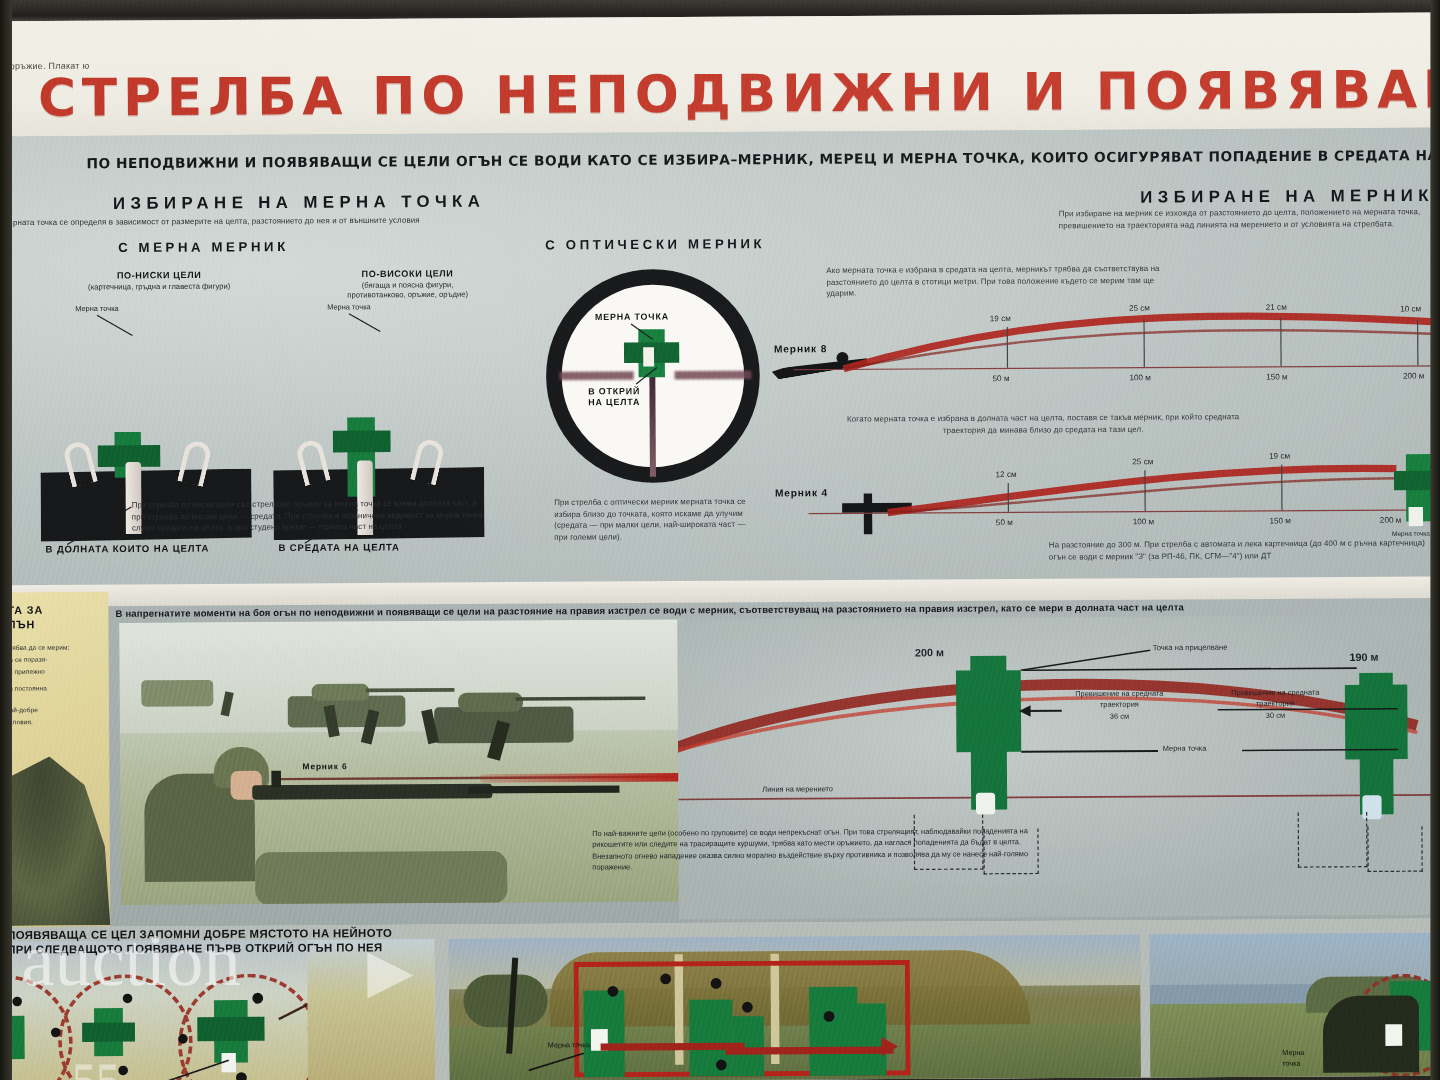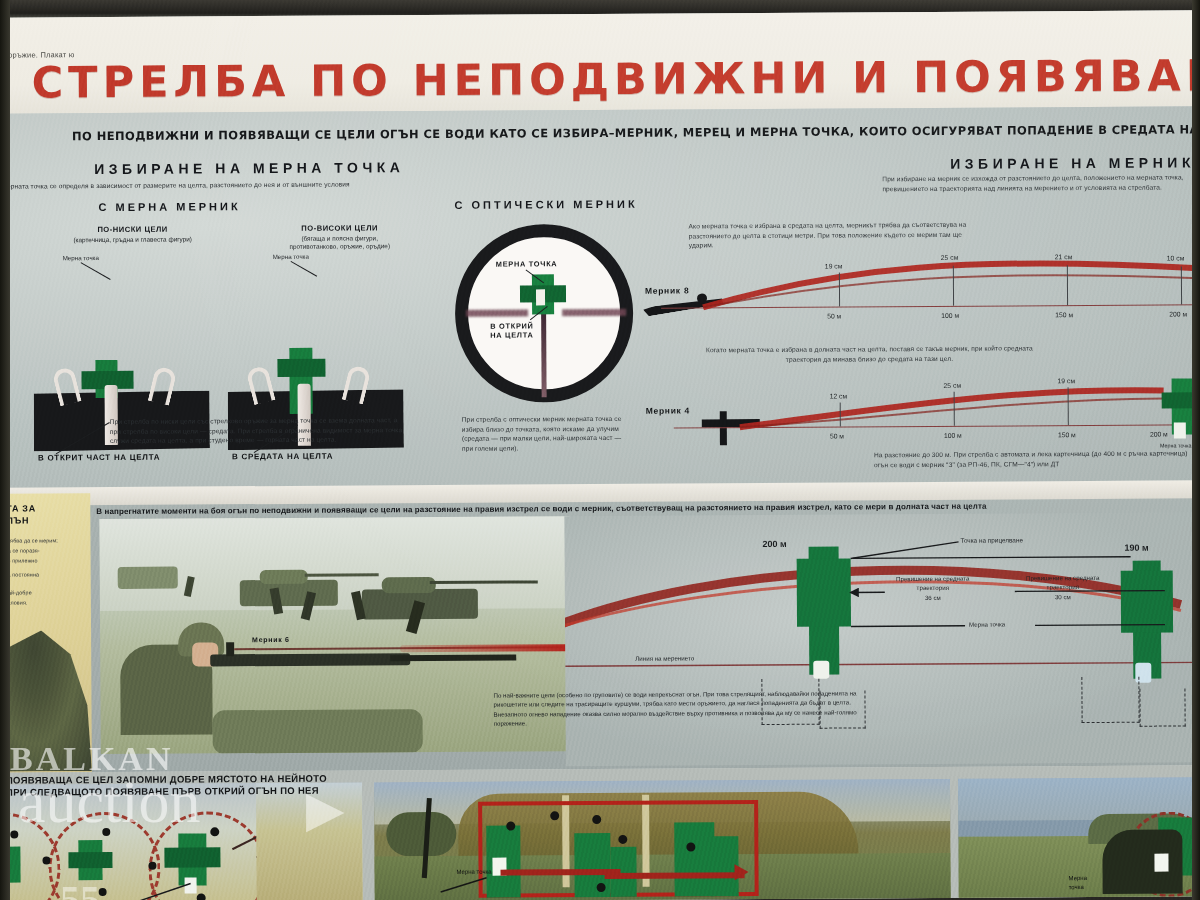--- a/index.html
+++ b/index.html
@@ -205,21 +205,21 @@
 
       <div class="blackbar" style="left:30px; top:278px; width:176px; height:60px; clip-path:polygon(0 4%,100% 0,100% 96%,0 100%);"></div>
 
       <div class="tgtgreen" style="left:92px; top:247px; width:22px; height:38px;"></div>
       <div class="tgtgreen dark" style="left:78px; top:258px; width:52px; height:18px;"></div>
 
       <div class="post" style="left:101px; top:272px; width:13px; height:60px;"></div>
       <div class="ear" style="left:52px; top:255px; width:22px; height:36px; transform:rotate(-14deg);"></div>
       <div class="ear" style="left:148px; top:255px; width:22px; height:36px; transform:rotate(14deg);"></div>
       <div class="leader" style="left:52px; top:340px; width:62px; transform:rotate(-30deg);"></div>
-      <div class="lbl-cap" style="left:34px; top:340px;">В ОТКРИТ ЧАСТ НА ЦЕЛТА</div>
+      <div class="lbl-cap" style="left:34px; top:340px;">В ДОЛНАТА КОИТО НА ЦЕЛТА</div>
 
       <div class="lbl" style="left:212px; top:112px; width:250px;">ПО-ВИСОКИ ЦЕЛИ</div>
       <div class="lbl-sub" style="left:208px; top:123px; width:258px; white-space:pre-line;">(бягаща и поясна фигури,
 противотанково, оръжие, оръдие)</div>
 
       <div class="lbl-sub" style="left:248px; top:141px; width:80px; font-size:6.2px;">Мерна точка</div>
       <div class="leader" style="left:288px; top:149px; width:30px; transform:rotate(30deg);"></div>
 
       <div class="blackbar" style="left:224px; top:278px; width:176px; height:60px; clip-path:polygon(0 3%,100% 0,100% 97%,0 100%);"></div>
       <div class="tgtgreen" style="left:286px; top:236px; width:23px; height:66px;"></div>
@@ -477,21 +477,20 @@
         <div class="tinytext" style="left:110px; top:96px; font-size:6px; white-space:pre-line; color:#101211;">Мерна
 точка</div>
       </div>
     </div>
 
     <div class="bot-banner" style="white-space:pre-line;">ПОЯВЯВАЩА СЕ ЦЕЛ ЗАПОМНИ ДОБРЕ МЯСТОТО НА НЕЙНОТО
 ПРИ СЛЕДВАЩОТО ПОЯВЯВАНЕ ПЪРВ ОТКРИЙ ОГЪН ПО НЕЯ</div>
   </div>
 
   <div id="wm">
-    <div class="w1">BALKAN</div>
     <div class="w2">auction</div>
     <div class="w3">55</div>
     <div class="w4">▶</div>
   </div>
 
   <div id="grain"></div>
   <div id="wall-left"></div>
   <div id="wall-right"></div>
 </div>
 

